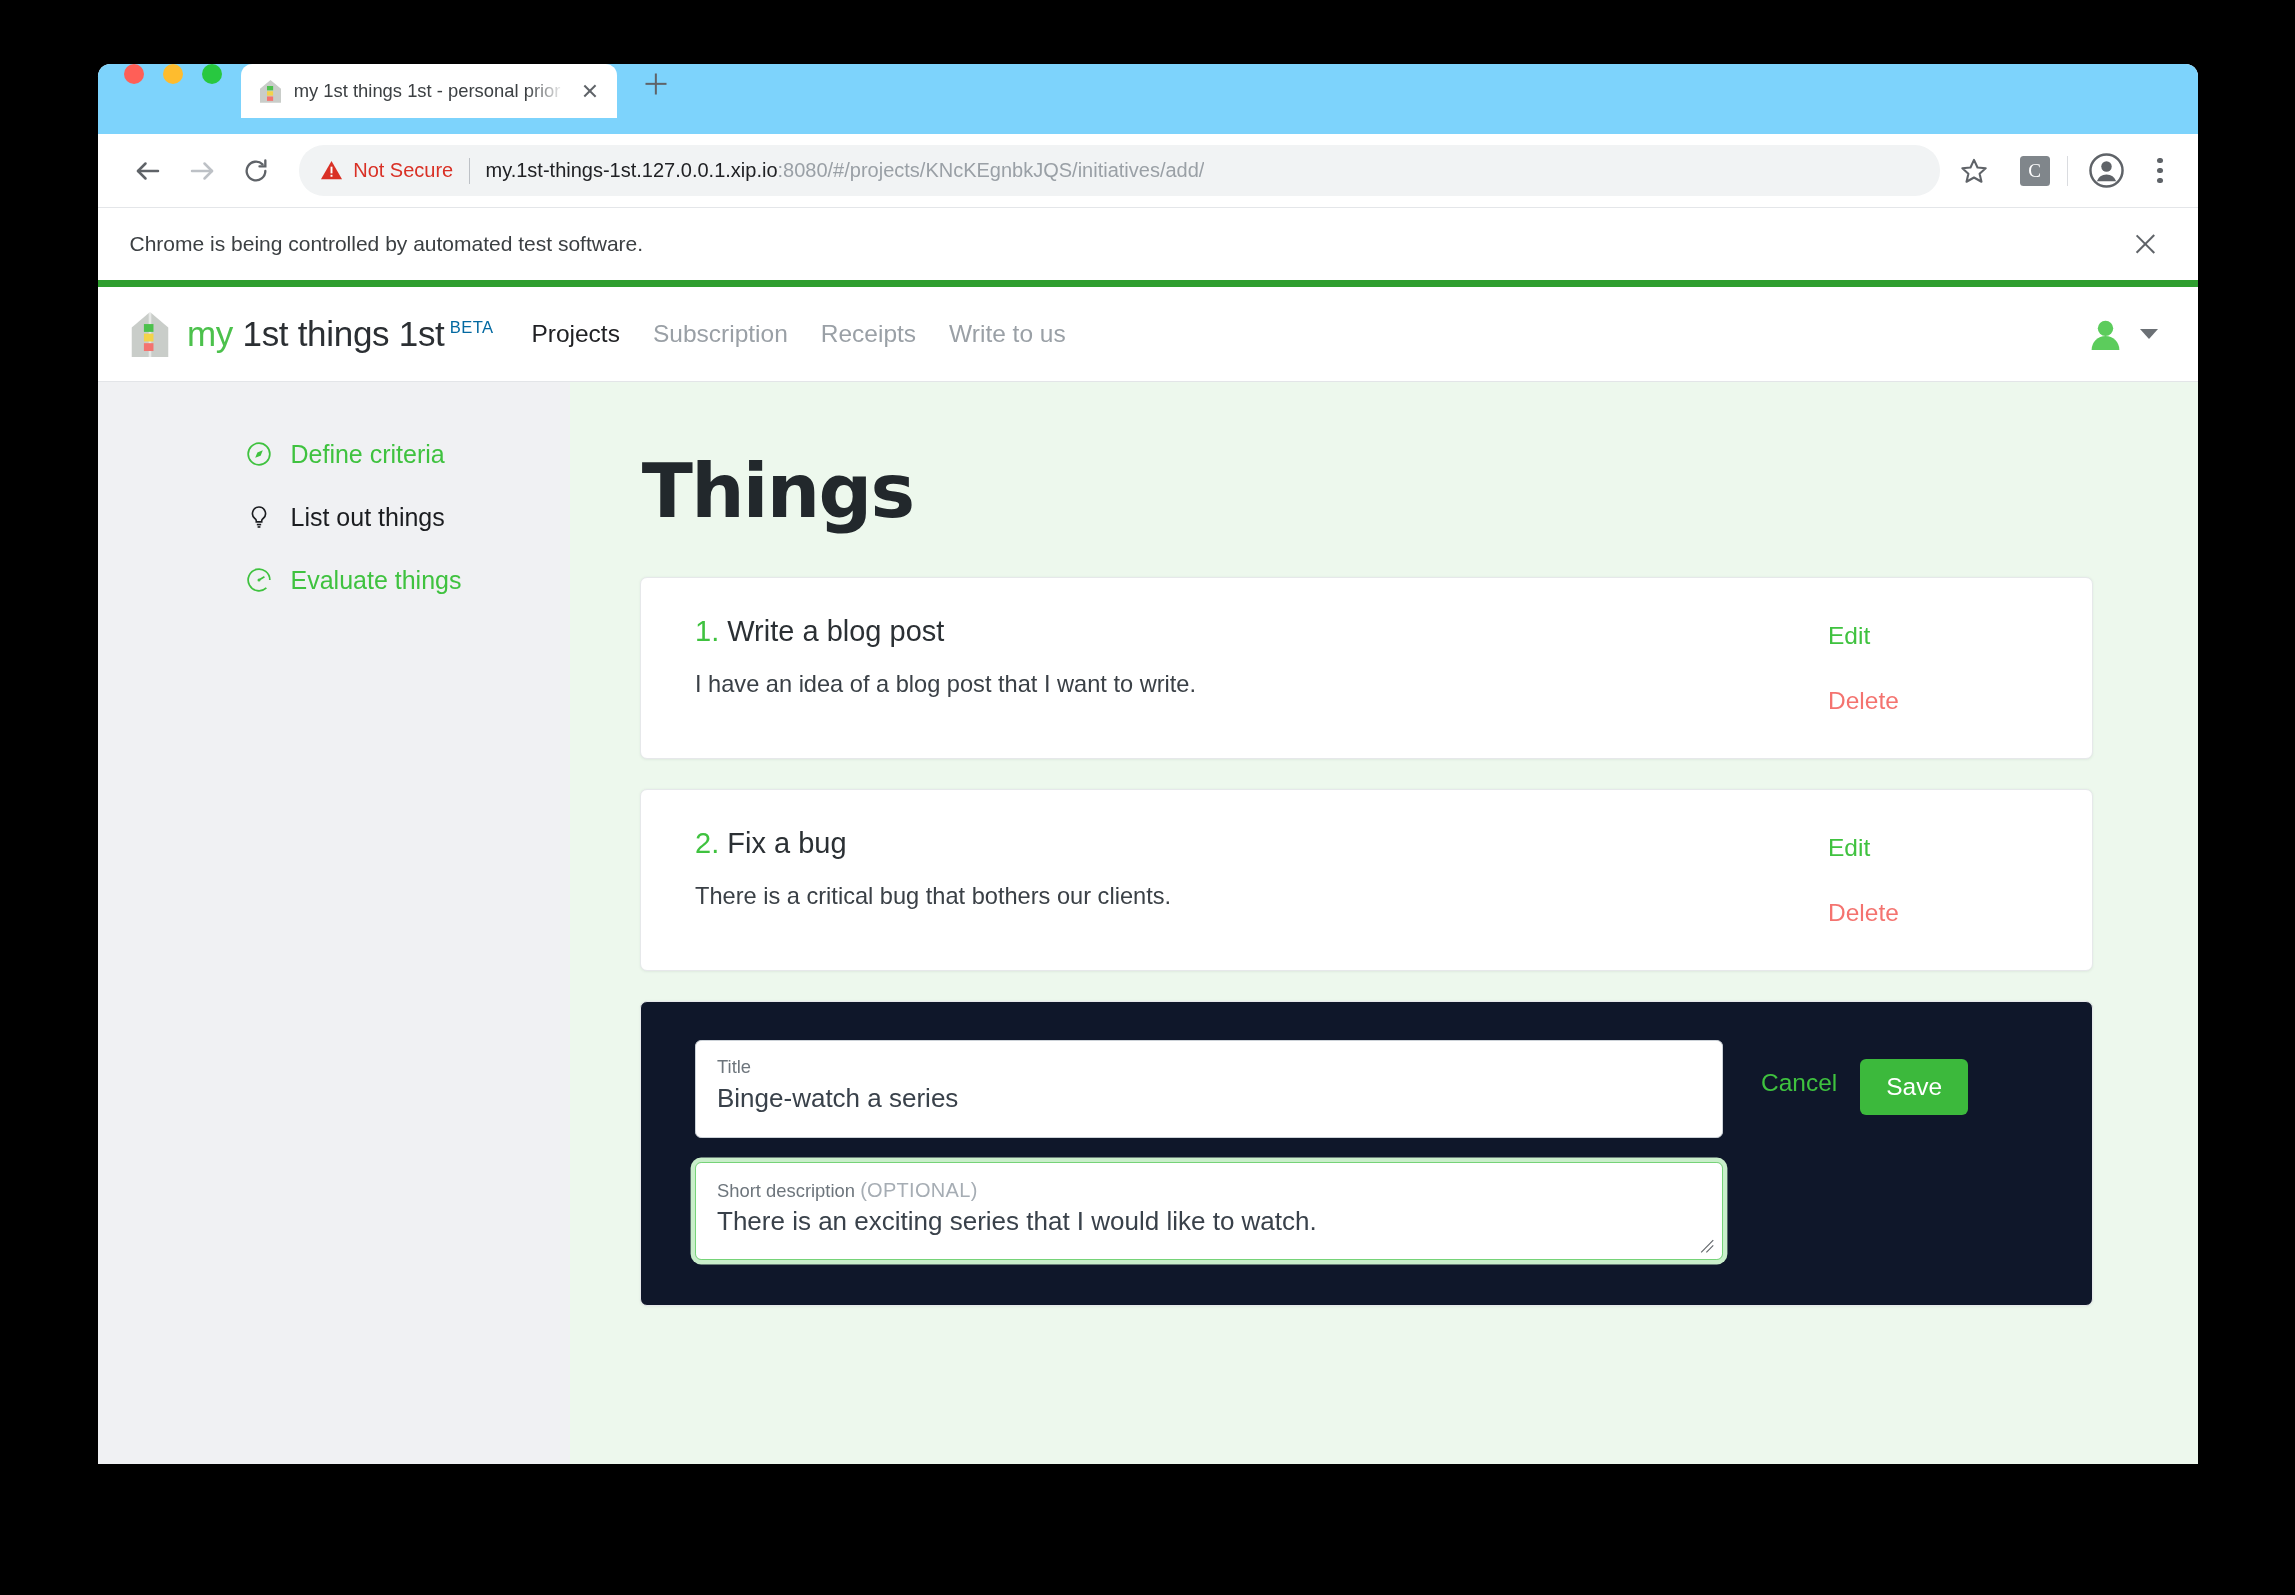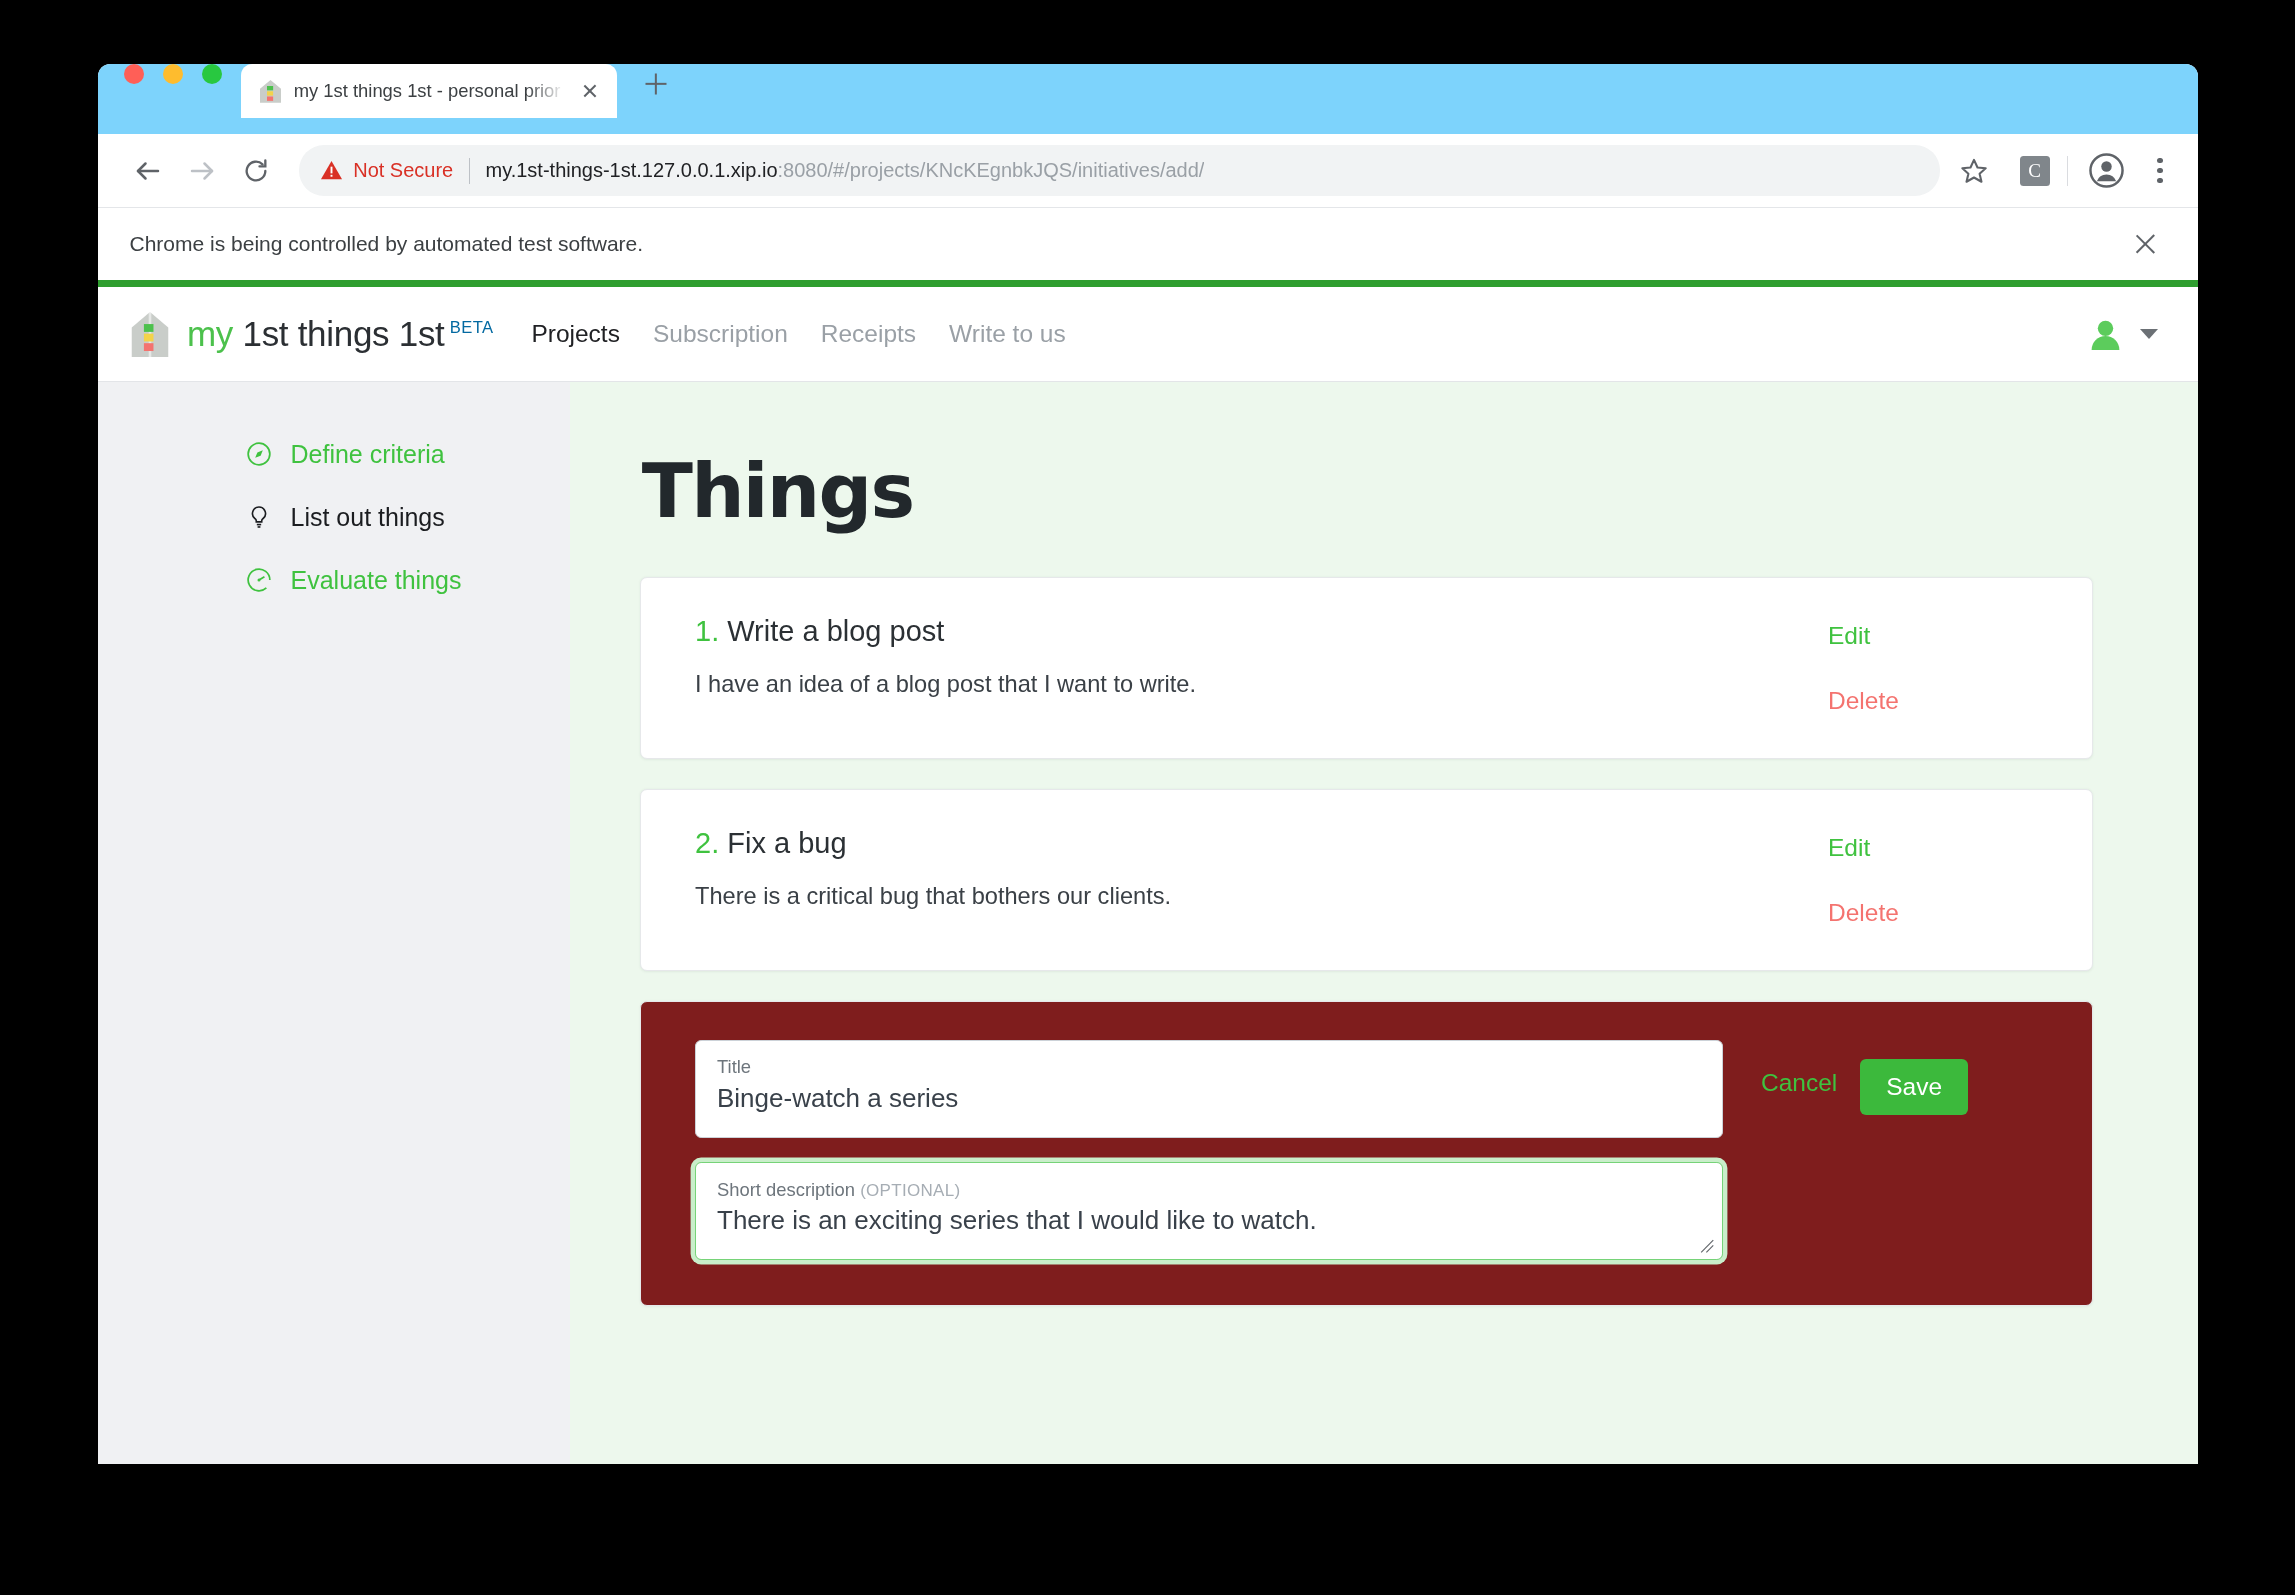--- a/index.html
+++ b/index.html
@@ -151,36 +151,36 @@
   }
   .card-main { flex: 1 1 auto; }
   .card-title { font-size: 29px; color: #2b3034; margin-bottom: 23px; }
   .card-title .num { color: #3fc23f; }
   .card-desc { font-size: 23.6px; color: #3a4046; }
   .card-actions { width: 262px; flex: 0 0 auto; display: flex; flex-direction: column; align-items: flex-start; padding-left: 38px; }
   .act-edit { font-size: 24.5px; color: #3fc23f; margin-top: 7px; }
   .act-delete { font-size: 24.5px; color: #f4736f; margin-top: 37px; }
 
   .form-panel {
-    background: #7f1d1d; border: 0.9px solid #e6e8ea; border-radius: 7px;
+    background: #0f172a; border: 0.9px solid #e6e8ea; border-radius: 7px;
     box-shadow: 0 0.9px 2.6px rgba(40,50,60,.06);
     display: flex; padding: 38px 40px 45px 54px;
   }
   .form-fields { flex: 1 1 auto; max-width: 1028px; }
   .field {
     background: #fff; border: 0.9px solid #ccd2d8; border-radius: 6.1px;
     padding: 15.7px 21px 19px 21px; height: 98px;
   }
   .field.focused {
     border: 0.9px solid #76d378;
     box-shadow: 0 0 0 4.4px #c9eeca;
     position: relative;
   }
   .field-label { font-size: 18.4px; color: #6d757c; margin-bottom: 4.4px; }
-  .field-label .opt { font-size: 17px; color: #a6adb4; letter-spacing: 0.3px; margin-top: 33px; }
+  .field-label .opt { font-size: 20px; color: #a6adb4; letter-spacing: 0.3px; margin-top: 33px; }
   .field-value { font-size: 26px; color: #39414a; }
   .field + .field { margin-top: 24.5px; }
   .resize-grip { position: absolute; right: 7px; bottom: 5.2px; width: 19px; height: 19px; }
   .form-actions { width: 262px; flex: 0 0 auto; display: flex; align-items: flex-start; padding-left: 38px; gap: 23px; padding-top: 19px; }
   .btn-cancel { font-size: 24.5px; color: #3fc23f; padding-top: 10.5px; }
   .btn-save {
     background: #3cb93c; color: #fff; font-size: 24.5px;
     border: none; border-radius: 6.1px; padding: 14px 26px; cursor: pointer;
     font-family: "Liberation Sans", sans-serif;
   }

